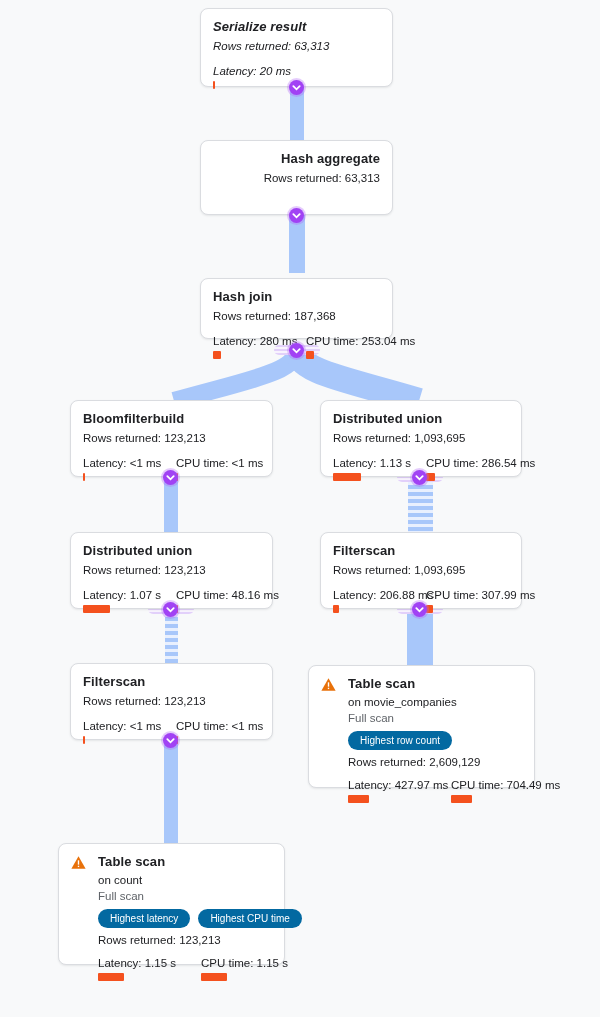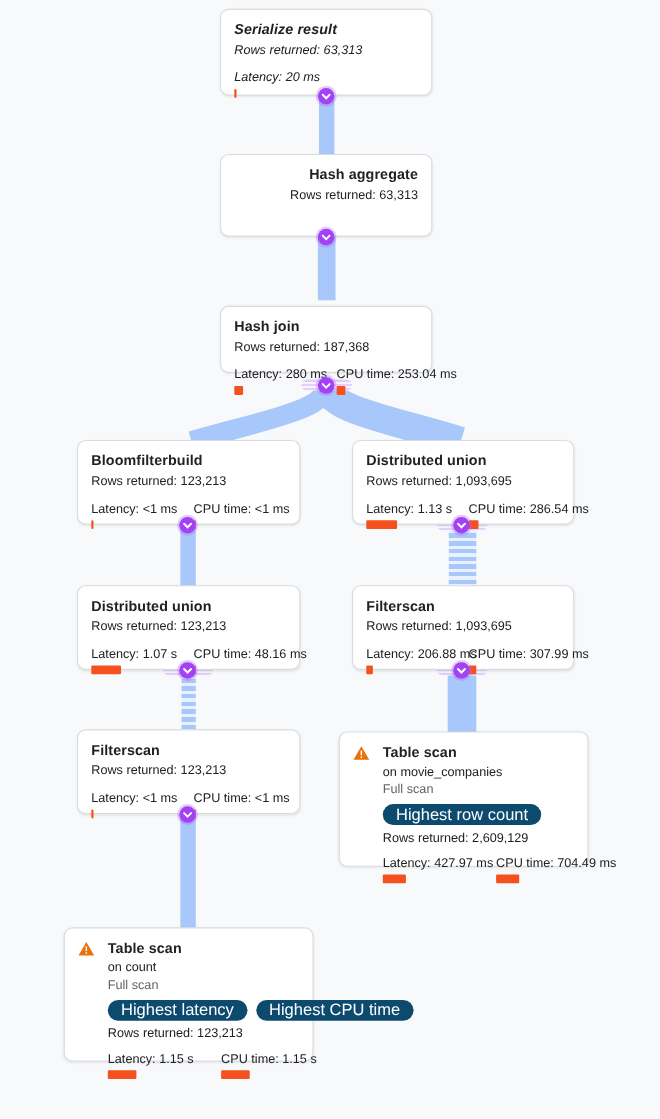--- a/index.html
+++ b/index.html
@@ -15,21 +15,21 @@
   .metric .label{font-size:11.5px;color:#202124;line-height:14px;white-space:nowrap;}
   .bar{height:8px;background:#f4511e;margin-top:3px;border-radius:1px;}
 
   
   .tc-head{display:flex;align-items:center;gap:12px;}
   .tc-body{margin-left:27px;}
   .on-line{font-size:11.5px;color:#202124;margin-top:3px;line-height:14px;}
   .on-line .tname{font-weight:400;}
   .scan-type{font-size:11.5px;color:#5f6368;margin-top:2px;line-height:14px;}
   .badges{display:flex;gap:8px;margin:6px 0 5px;}
-  .badge{background:#0c4a6e;color:#fff;font-size:15px;line-height:11px;padding:4px 12px;border-radius:11px;white-space:nowrap;}
+  .badge{background:#0369a1;color:#fff;font-size:10px;line-height:11px;padding:4px 12px;border-radius:11px;white-space:nowrap;}
   .tc .metrics{grid-template-columns:103px auto;margin-top:9px;}
 
   
   #card-serialize      {left:200px;top:8px;  width:193px;height:79px;font-style:italic;}
   #card-hashagg        {left:200px;top:140px;width:193px;height:75px;text-align:right;}
   #card-hashjoin       {left:200px;top:278px;width:193px;height:61px;}
   #card-bloom          {left:70px; top:400px;width:203px;height:77px;}
   #card-distunion-r    {left:320px;top:400px;width:202px;height:77px;}
   #card-distunion-l    {left:70px; top:532px;width:203px;height:77px;}
   #card-filterscan-r   {left:320px;top:532px;width:202px;height:77px;}

